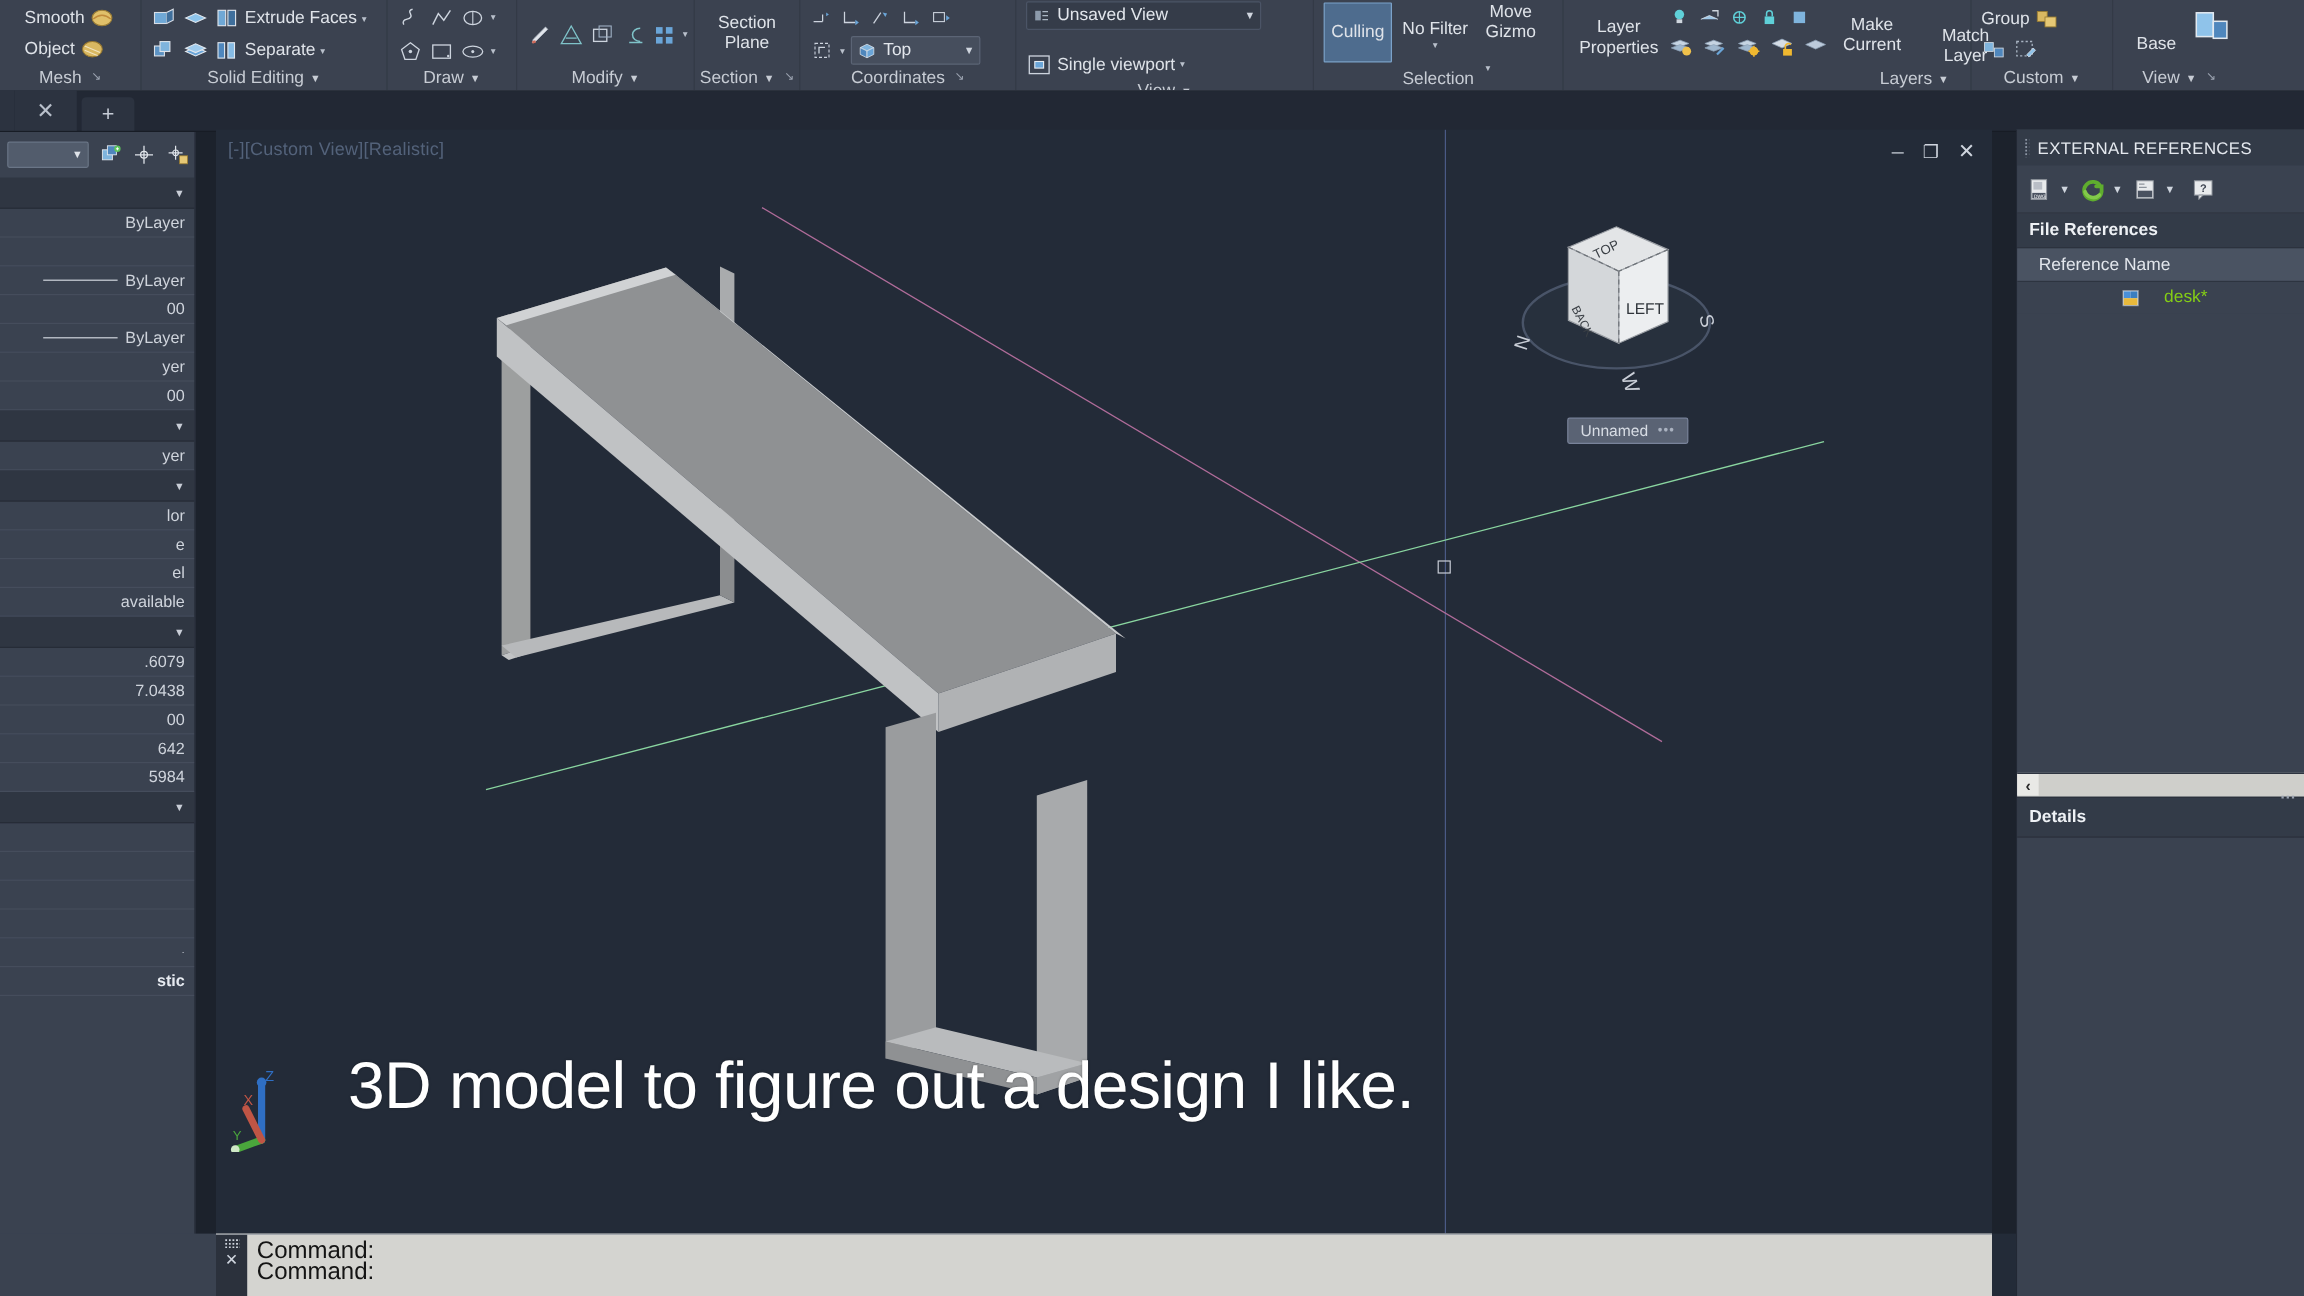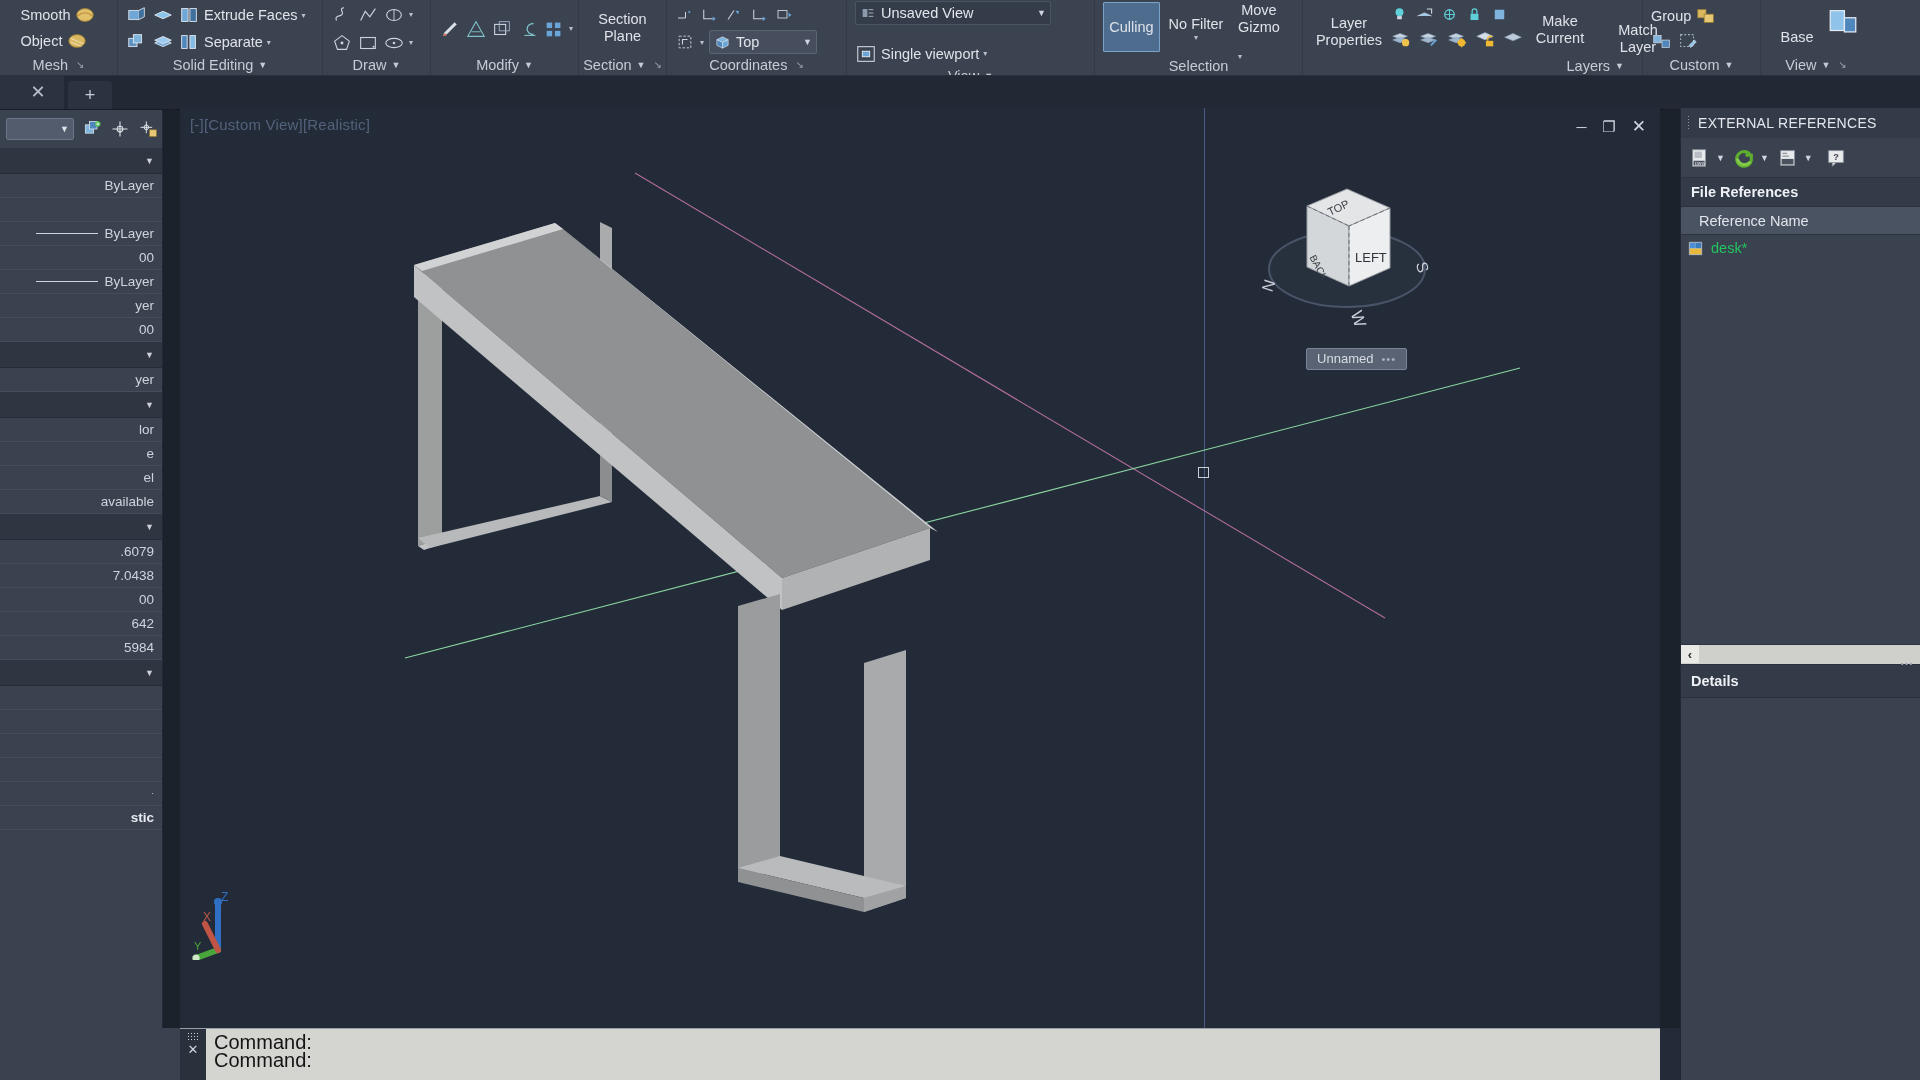--- a/index.html
+++ b/index.html
@@ -229,22 +229,22 @@
     background: #333b48; color: #eef1f5; font-size: 14.5px; font-weight: bold;
     border-bottom: 1px solid #2b313c;
   }
   .xref-colhdr {
     height: 28px; display: flex; align-items: center; padding-left: 18px;
     background: #4a5362; color: #e2e6ec; font-size: 14.5px;
     border-bottom: 1px solid #2d3440;
   }
   .xref-rows { background: #3a4250; }
   .xref-row {
-    height: 26px; display: flex; align-items: center; gap: 7px;
-    padding-left: 6px; color: #22c55e; font-size: 14.5px;
+    height: 26px; display: flex; align-items: center; gap: 19px;
+    padding-left: 6px; color: #84cc16; font-size: 14.5px; justify-content: center;
   }
   .xref-spacer { flex: 1; background: #3a4250; }
   .xref-hscroll {
     height: 20px; background: #d0d0cc; display: flex; align-items: center;
     border-top: 1px solid #2d3440;
   }
   .xref-hscroll .arrowbox {
     width: 18px; height: 18px; display: flex; align-items: center;
     justify-content: center; color: #2a2a2a; font-size: 13px;
     background: #e9e9e6; font-weight: bold;
@@ -940,20 +940,21 @@
 
         <line x1="26" y1="62" x2="4" y2="70" stroke="#4aa63c" stroke-width="6" stroke-linecap="round"></line>
         <circle cx="4" cy="70" r="3.6" fill="#cfe8c6"></circle>
         <text x="2" y="62" fill="#4aa63c" font-size="11" font-family="Liberation Sans, sans-serif">Y</text>
 
         <line x1="26" y1="62" x2="13" y2="36" stroke="#c05545" stroke-width="6" stroke-linecap="round"></line>
         <text x="11" y="33" fill="#c05545" font-size="12" font-family="Liberation Sans, sans-serif">X</text>
       </svg>
     </div>
 
+    <div class="subtitle">3D model to figure out a design I like.</div>
   </div>
 
   <div class="bottom-strip"></div>
   <div class="gap-right"></div>
   <div class="cmdline">
     <div class="cmd-grip">
       <span class="dots"></span>
       <span>✕</span>
     </div>
     <div class="cmd-text">

